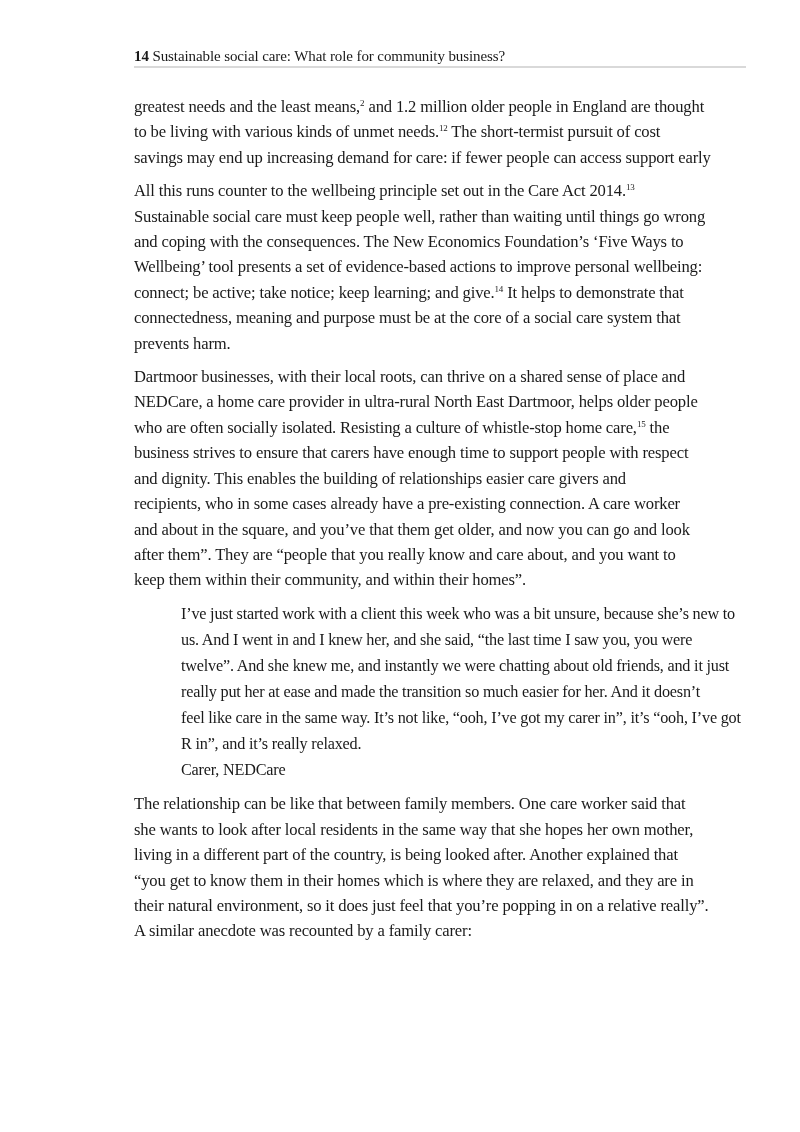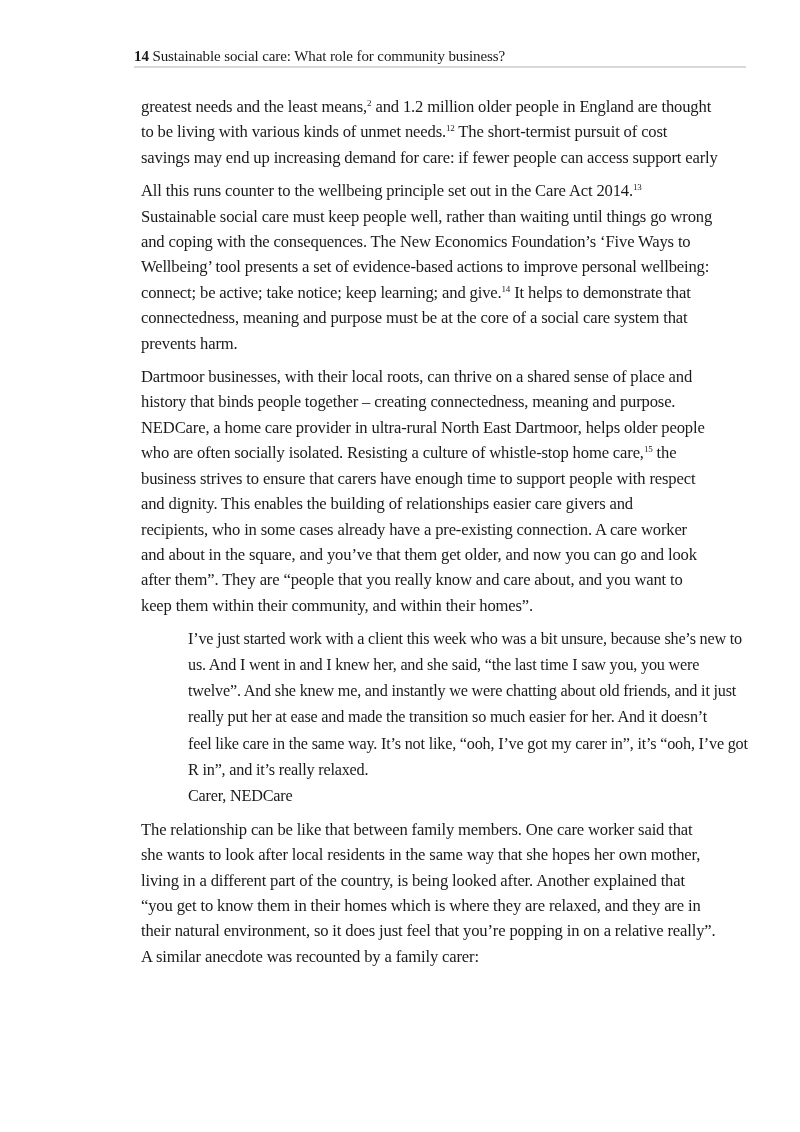--- a/index.html
+++ b/index.html
@@ -11,21 +11,21 @@
     .running-header {
       position: absolute; left: 95px; top: 47px; width: 612px;
       font-size: 15px; line-height: 18px; letter-spacing: -0.1px;
     }
     .running-header .num { font-weight: bold; }
     .header-rule {
       position: absolute; left: 95px; top: 66px; width: 612px; height: 2px;
       background: #d9d9d9;
     }
     .body {
-      position: absolute; left: 102px; top: 94px; width: 615px;
+      position: absolute; left: 95px; top: 94px; width: 615px;
       font-size: 16.6px; line-height: 25.4px; letter-spacing: -0.15px;
     }
     .body p { margin: 0 0 8px 0; }
     .line { display: block; white-space: nowrap; }
     sup { font-size: 9px; line-height: 0; vertical-align: 6px; }
     .quote {
       margin: 0 0 8px 47px; font-size: 16.2px;
       line-height: 26.1px; letter-spacing: -0.2px;
     }
   </style>
@@ -49,21 +49,20 @@
         <span class="line">All this runs counter to the wellbeing principle set out in the Care Act 2014.<sup>13</sup></span>
         <span class="line">Sustainable social care must keep people well, rather than waiting until things go wrong</span>
         <span class="line">and coping with the consequences. The New Economics Foundation’s ‘Five Ways to</span>
         <span class="line">Wellbeing’ tool presents a set of evidence-based actions to improve personal wellbeing:</span>
         <span class="line">connect; be active; take notice; keep learning; and give.<sup>14</sup> It helps to demonstrate that</span>
         <span class="line">connectedness, meaning and purpose must be at the core of a social care system that</span>
         <span class="line">prevents harm.</span>
       </p>
     <p id="para-2">
         <span class="line">Dartmoor businesses, with their local roots, can thrive on a shared sense of place and</span>
-        <span class="line">history that binds people together – creating connectedness, meaning and purpose.</span>
         <span class="line">NEDCare, a home care provider in ultra-rural North East Dartmoor, helps older people</span>
         <span class="line">who are often socially isolated. Resisting a culture of whistle-stop home care,<sup>15</sup> the</span>
         <span class="line">business strives to ensure that carers have enough time to support people with respect</span>
         <span class="line">and dignity. This enables the building of relationships easier care givers and</span>
         <span class="line">recipients, who in some cases already have a pre-existing connection. A care worker</span>
         <span class="line">and about in the square, and you’ve that them get older, and now you can go and look</span>
         <span class="line">after them”. They are “people that you really know and care about, and you want to</span>
         <span class="line">keep them within their community, and within their homes”.</span>
       </p>
     <div class="quote">

